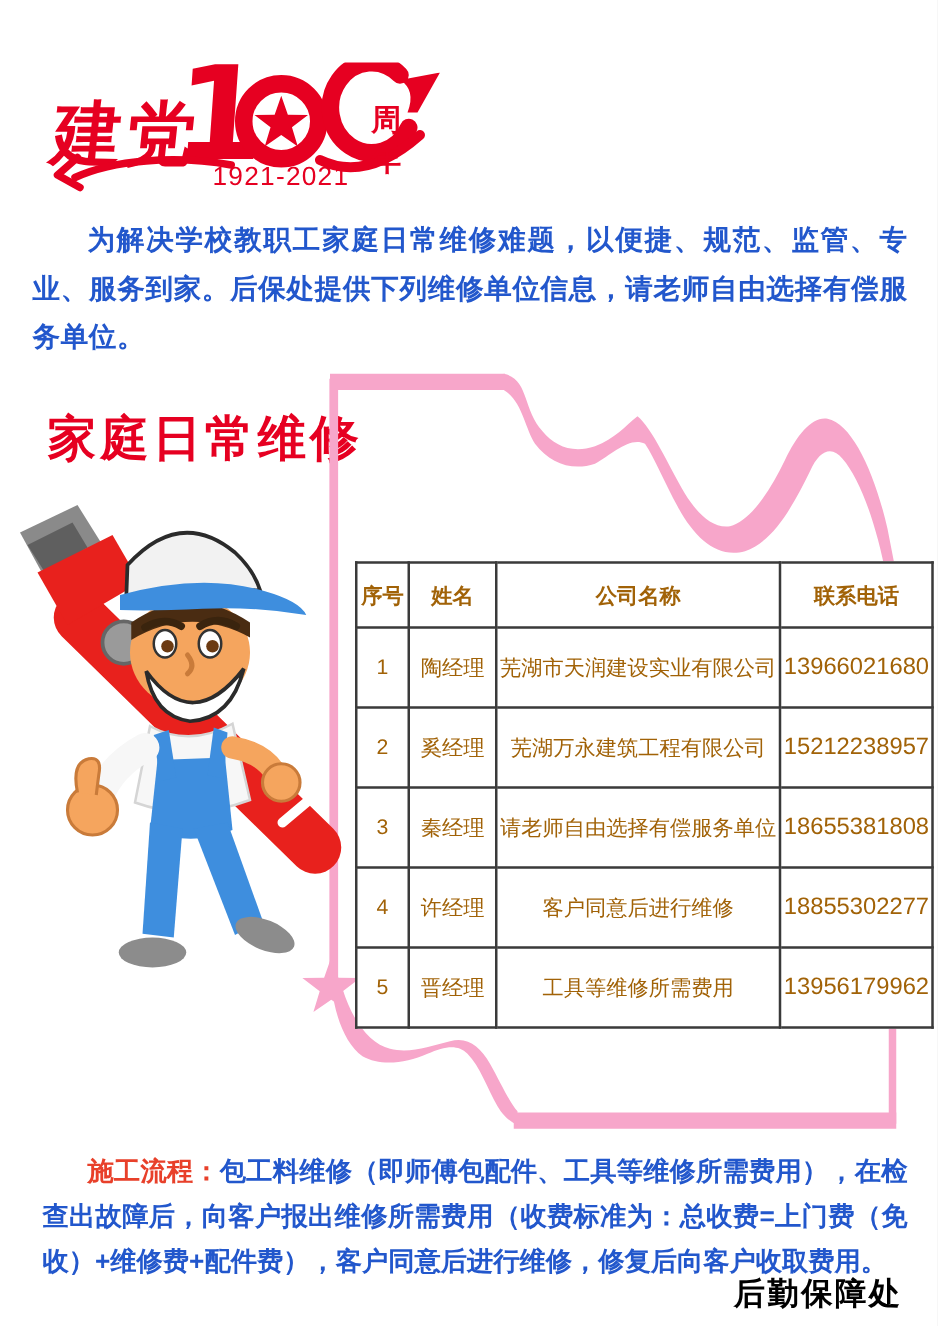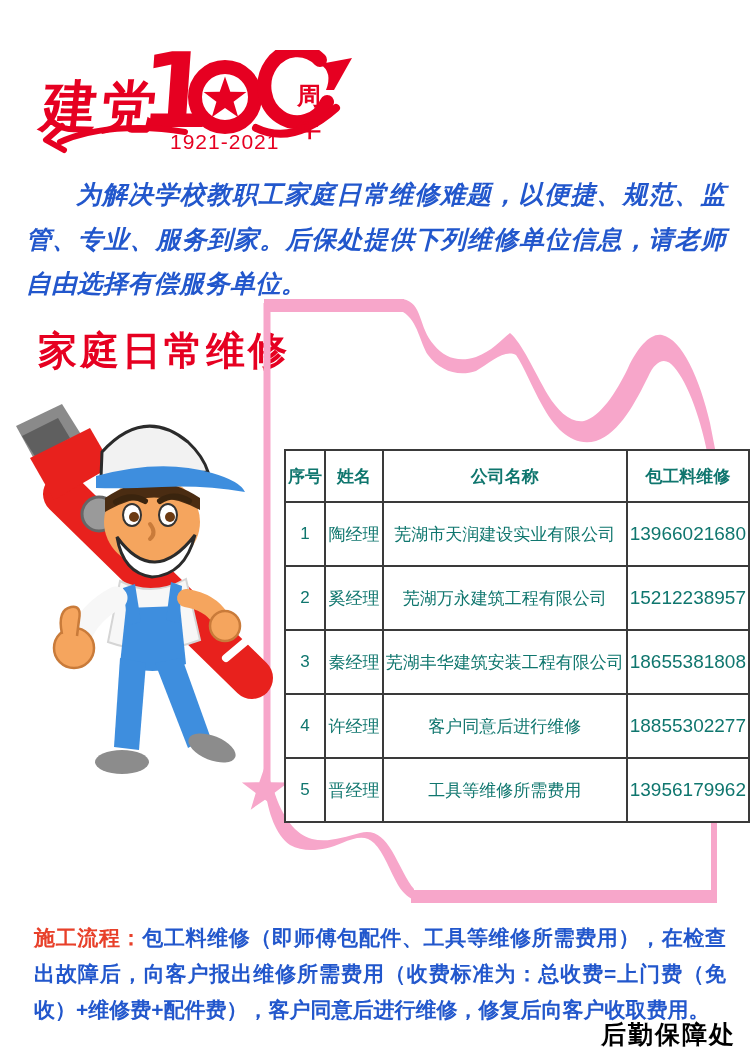--- a/index.html
+++ b/index.html
@@ -30,56 +30,56 @@
     color:#e60021; letter-spacing:1px;
   }
   
   .main-title {
     position:absolute; left:306px; top:84px; font-size:48px; font-weight:bold;
     color:#1b57d6; letter-spacing:11px; white-space:nowrap;
   }
   
   .intro {
     position:absolute; left:26px; top:172px; width:700px;
-    font-size:25px; line-height:1.78; font-weight:bold; color:#2257cc;
-    text-align:justify; text-indent:2em; letter-spacing:0.5px;font-style:italic;
+    font-size:22px; line-height:1.78; font-weight:bold; color:#2257cc;
+    text-align:justify; text-indent:2em; letter-spacing:0.5px;
   }
   
   .section-heading {
     position:absolute; left:38px; top:324px; font-size:39px; font-weight:bold;
     color:#e60021; letter-spacing:3px;
   }
   
   .pink-frame { position:absolute; left:238px; top:283px; width:514px; height:660px; }
   
   .mascot { position:absolute; left:2px; top:396px; width:288px; height:415px; }
   
   .contact-table {
     position:absolute; left:284px; top:449px; border-collapse:collapse;
     background:#fff; table-layout:fixed;
   }
   .contact-table th, .contact-table td {
     border:2px solid #3a3a3a; text-align:center; vertical-align:middle;
-    color:#0f766e; padding:0 2px; overflow:hidden; white-space:nowrap;margin-top:31px;
+    color:#a16207; padding:0 2px; overflow:hidden; white-space:nowrap;margin-top:31px;
   }
   .contact-table th { height:52px; font-size:17px; font-weight:bold; }
   .contact-table td { height:64px; font-size:17px; font-weight:normal; }
   .col-no { width:42px; } .col-name { width:70px; }
   .col-company { width:200px; } .col-phone { width:108px; }
   .contact-table td.phone { font-size:19px; letter-spacing:0px; }
   
   .process {
     position:absolute; left:34px; top:920px; width:692px;
     font-size:21px; line-height:1.72; font-weight:bold; color:#2257cc;
     text-align:justify;
   }
-  .process-label { color:#e8402a; }
+  .process-label { color:#e8402a;margin-left:36px; }
   
   .footer-sign {
-    position:absolute; right:14px; top:1018px; font-size:25px; font-weight:bold;
+    position:absolute; right:28px; top:1018px; font-size:25px; font-weight:bold;
     color:#000; letter-spacing:2px;
   }
 </style>
 </head>
 <body>
 
 <div class="page">
 
   <div class="logo">
     <span class="logo-jiandang">建党</span>
@@ -214,40 +214,40 @@
       <col class="col-no">
         <col class="col-name">
         <col class="col-company">
         <col class="col-phone">
     </colgroup>
     <thead>
       <tr>
         <th>序号</th>
         <th>姓名</th>
         <th>公司名称</th>
-        <th>包工料维修</th>
+        <th>联系电话</th>
       </tr>
     </thead>
     <tbody>
       <tr>
         <td>1</td>
         <td>陶经理</td>
         <td>芜湖市天润建设实业有限公司</td>
         <td class="phone">13966021680</td>
       </tr>
       <tr>
         <td>2</td>
         <td>奚经理</td>
         <td>芜湖万永建筑工程有限公司</td>
         <td class="phone">15212238957</td>
       </tr>
       <tr>
         <td>3</td>
         <td>秦经理</td>
-        <td>芜湖丰华建筑安装工程有限公司</td>
+        <td>请老师自由选择有偿服务单位</td>
         <td class="phone">18655381808</td>
       </tr>
       <tr>
         <td>4</td>
         <td>许经理</td>
         <td>客户同意后进行维修</td>
         <td class="phone">18855302277</td>
       </tr>
       <tr>
         <td>5</td>

